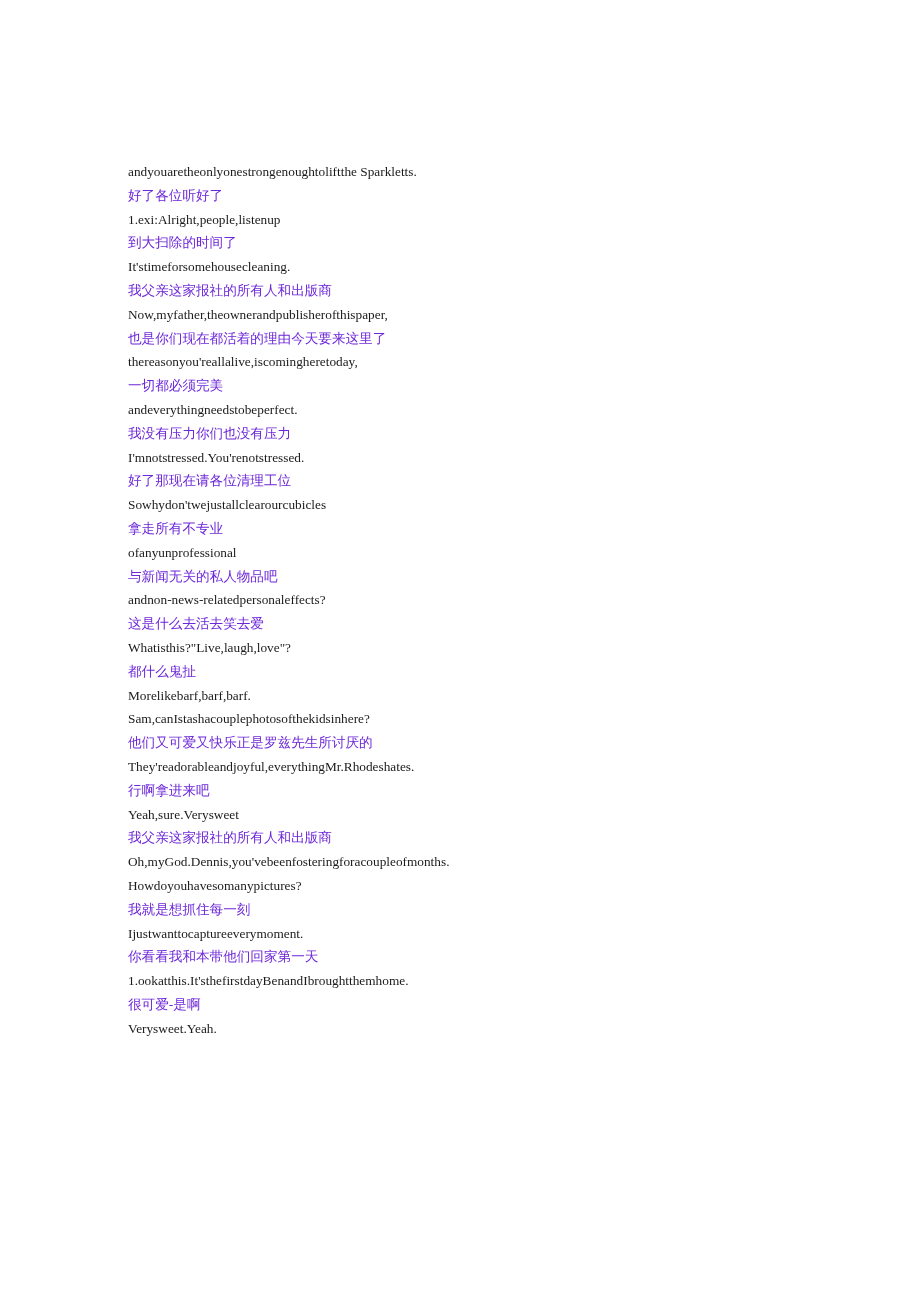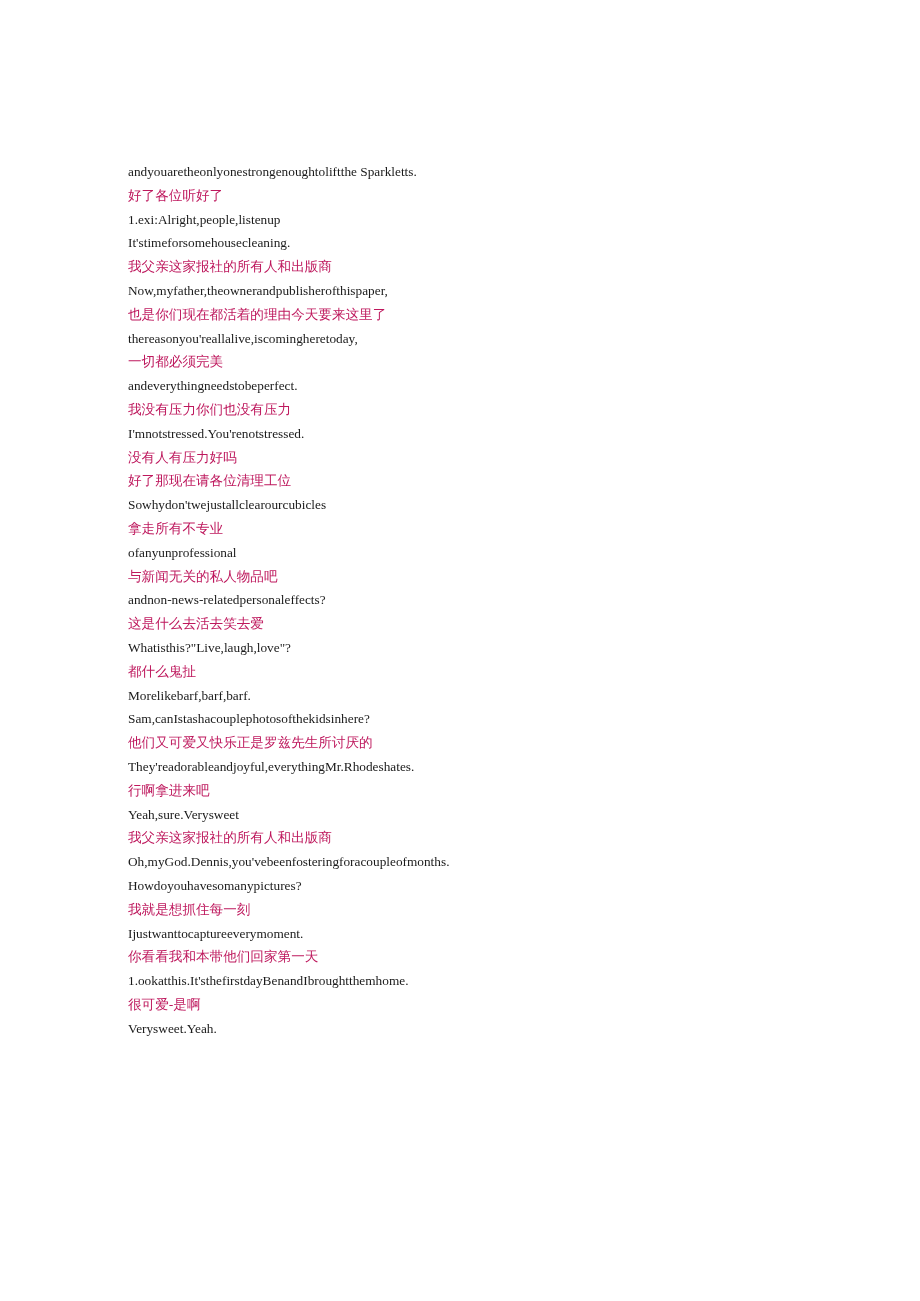--- a/index.html
+++ b/index.html
@@ -37,42 +37,42 @@
   }
   .line.en {
     font-family: "Liberation Serif", "DejaVu Serif", serif;
     font-size: 13.3px;
     color: #1a1a1a;
     font-weight: 400;
   }
   .line.zh {
     font-family: "DejaVu Serif", "Liberation Serif", serif;
     font-size: 13.6px;
-    color: #be185d;
+    color: #6d28d9;
     font-weight: 400;
   }
 </style>
 </head>
 <body>
 
 <div class="page">
   <div class="transcript-body">
       <div class="line en">andyouaretheonlyonestrongenoughtoliftthe Sparkletts.</div>
       <div class="line zh">好了各位听好了</div>
       <div class="line en">1.exi:Alright,people,listenup</div>
+      <div class="line zh">到大扫除的时间了</div>
       <div class="line en">It'stimeforsomehousecleaning.</div>
       <div class="line zh">我父亲这家报社的所有人和出版商</div>
       <div class="line en">Now,myfather,theownerandpublisherofthispaper,</div>
       <div class="line zh">也是你们现在都活着的理由今天要来这里了</div>
       <div class="line en">thereasonyou'reallalive,iscomingheretoday,</div>
       <div class="line zh">一切都必须完美</div>
       <div class="line en">andeverythingneedstobeperfect.</div>
       <div class="line zh">我没有压力你们也没有压力</div>
       <div class="line en">I'mnotstressed.You'renotstressed.</div>
-      <div class="line zh">没有人有压力好吗</div>
       <div class="line zh">好了那现在请各位清理工位</div>
       <div class="line en">Sowhydon'twejustallclearourcubicles</div>
       <div class="line zh">拿走所有不专业</div>
       <div class="line en">ofanyunprofessional</div>
       <div class="line zh">与新闻无关的私人物品吧</div>
       <div class="line en">andnon-news-relatedpersonaleffects?</div>
       <div class="line zh">这是什么去活去笑去爱</div>
       <div class="line en">Whatisthis?"Live,laugh,love"?</div>
       <div class="line zh">都什么鬼扯</div>
       <div class="line en">Morelikebarf,barf,barf.</div>

